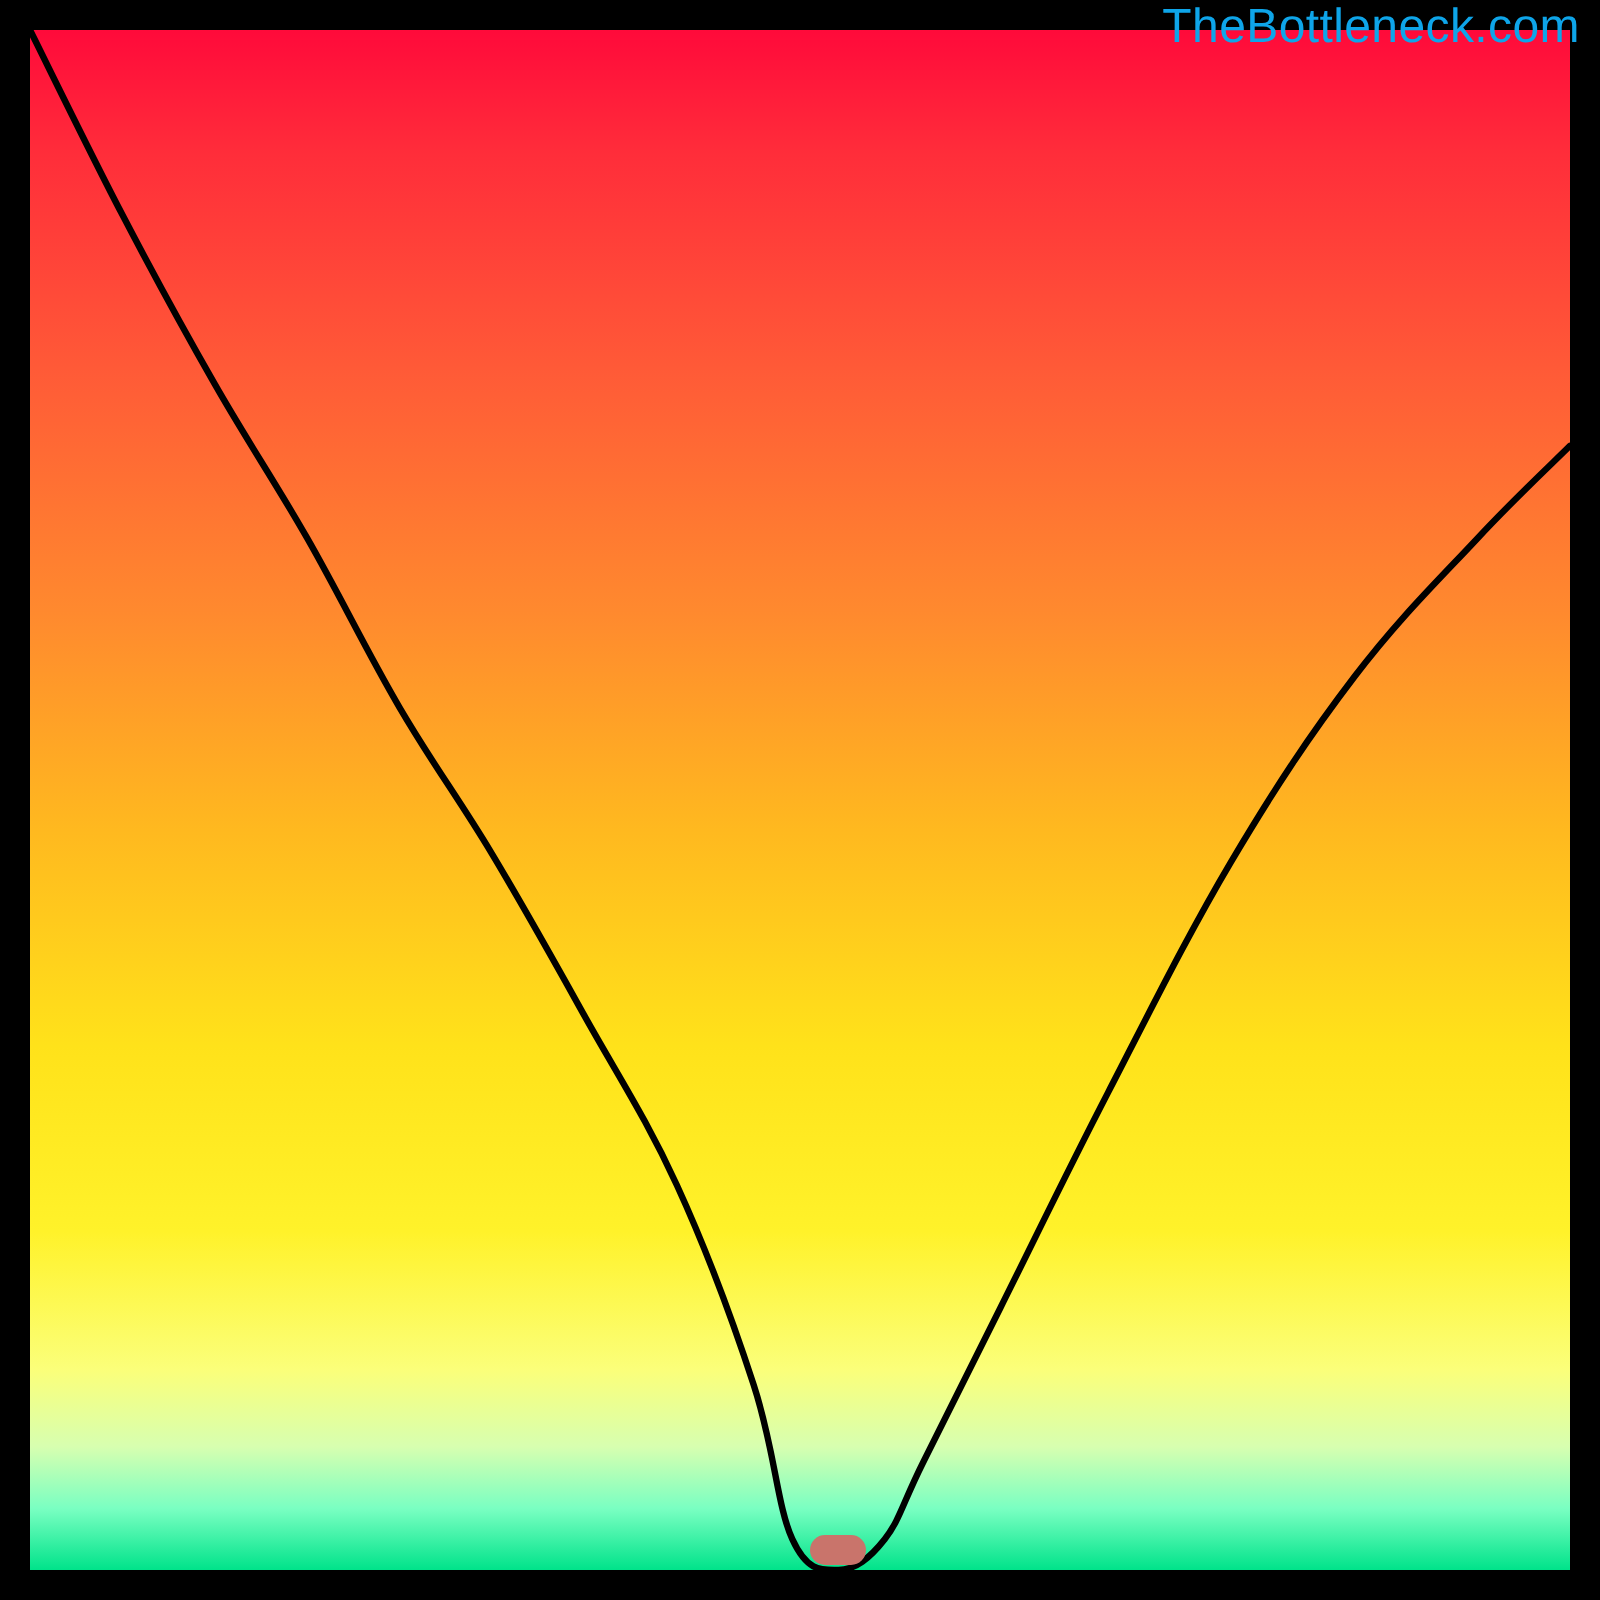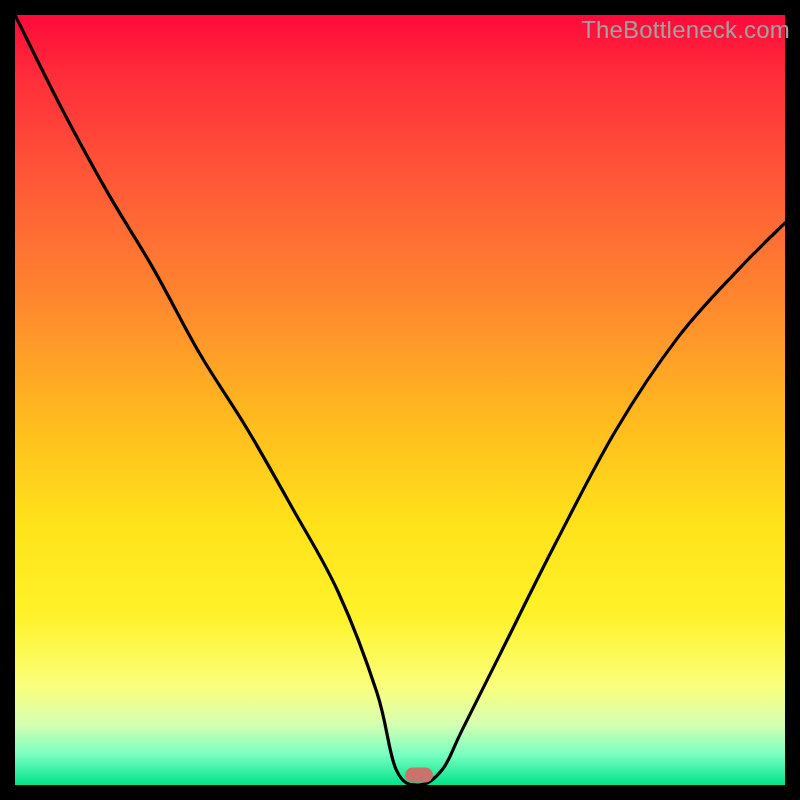--- a/index.html
+++ b/index.html
@@ -48,23 +48,23 @@
   .marker {
     position: absolute;
     width: 28px;
     height: 15px;
     border-radius: 8px;
     background: #c9746b;
     transform: translate(-50%, -50%);
   }
   .watermark {
     position: absolute;
-    top: 16px;
+    top: 0;
     right: 10px;
-    color: #a3a3a3;
+    color: #0ea5e9;
     font-size: 24px;
     letter-spacing: 0.2px;
     user-select: none;
   }
 </style>
 </head>
 <body>
 
 <div class="frame">
 

